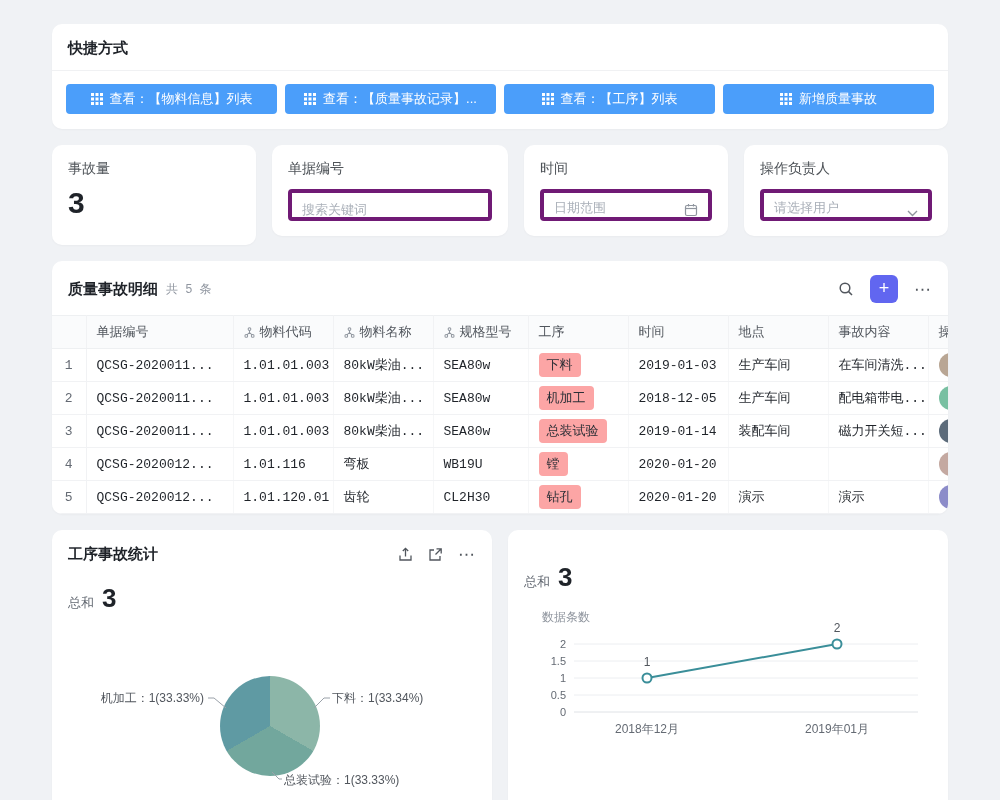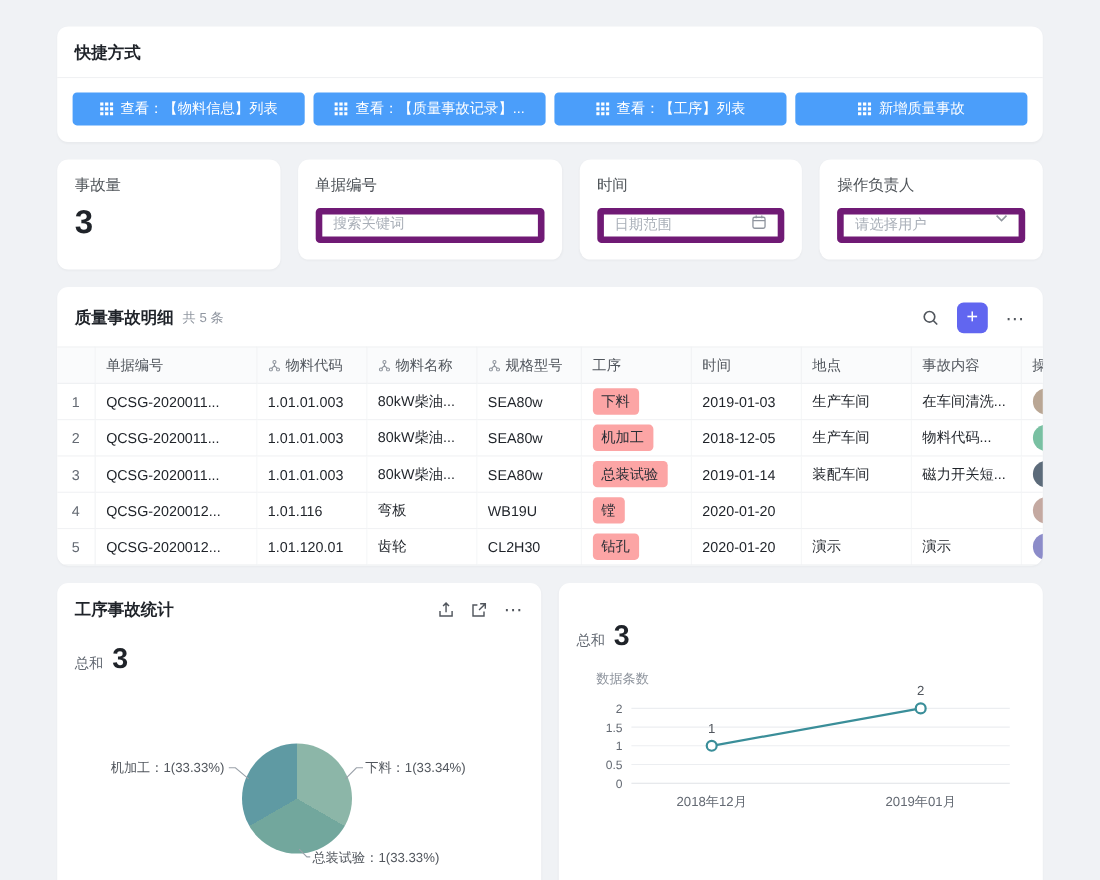--- a/index.html
+++ b/index.html
@@ -22,29 +22,29 @@
     background:#4b9efa; color:#fff; border:none; border-radius:4px; height:30px;
     font-size:13px; cursor:pointer; white-space:nowrap; padding:0 10px;
     font-family:inherit; }
 
   
   .filter-row { display:flex; gap:16px; align-items:flex-start; margin-bottom:16px; }
   .f-card { flex:1; padding:15px 16px; }
   .stat-card { height:100px; }
   .f-label { font-size:14px; color:#4e5358; }
   .stat-value { font-size:30px; font-weight:bold; margin-top:8px; color:#1f2329; }
-  .input-wrap { margin-top:11px; height:32px; border:6px solid #701a75; border-radius:4px;
-    display:flex; align-items:flex-start; padding:0 10px; gap:6px; background:#fff; }
+  .input-wrap { margin-top:11px; height:32px; border:4px solid #701a75; border-radius:4px;
+    display:flex; align-items:flex-end; padding:0 10px; gap:6px; background:#fff; }
   .input-wrap input { border:0; outline:0; padding:0; flex:1; font-size:13px; min-width:0;
     font-family:inherit; color:#1f2329; background:transparent; }
   .input-wrap input::placeholder { color:#a9afb8; }
   .ph { color:#a9afb8; font-size:13px; flex:1; }
 
   
-  .table-card { margin-bottom:16px; overflow:hidden; }
+  .table-card { margin-bottom:16px; overflow:hidden;font-family:Liberation Mono, monospace; }
   .tc-head { display:flex; align-items:center; padding:14px 16px 12px; }
   .tc-count { font-size:12px; color:#9096a0; margin-left:8px; }
   .tc-actions { margin-left:auto; display:flex; align-items:center; gap:16px; }
   .icon-btn { background:none; border:none; padding:0; cursor:pointer; color:#51565d;
     display:flex; align-items:center; }
   .plus-btn { width:28px; height:28px; border-radius:6px; background:#6166f0; border:none;
     color:#fff; cursor:pointer; font-size:18px; line-height:1; display:flex;
     align-items:center; justify-content:center; }
   .plus-btn::before { content:"+"; margin-top:-2px; }
   .ellipsis { font-size:17px; color:#51565d; letter-spacing:1px; }
@@ -315,21 +315,21 @@
         </tr>
         <tr>
           <td class="idx">2</td>
           <td>QCSG-2020011...</td>
           <td>1.01.01.003</td>
           <td>80kW柴油...</td>
           <td>SEA80w</td>
           <td><span class="tag">机加工</span></td>
           <td>2018-12-05</td>
           <td>生产车间</td>
-          <td>物料代码...</td>
+          <td>配电箱带电...</td>
           <td><span class="avatar" style="background: rgb(121, 192, 162);"></span></td>
         </tr>
         <tr>
           <td class="idx">3</td>
           <td>QCSG-2020011...</td>
           <td>1.01.01.003</td>
           <td>80kW柴油...</td>
           <td>SEA80w</td>
           <td><span class="tag">总装试验</span></td>
           <td>2019-01-14</td>

